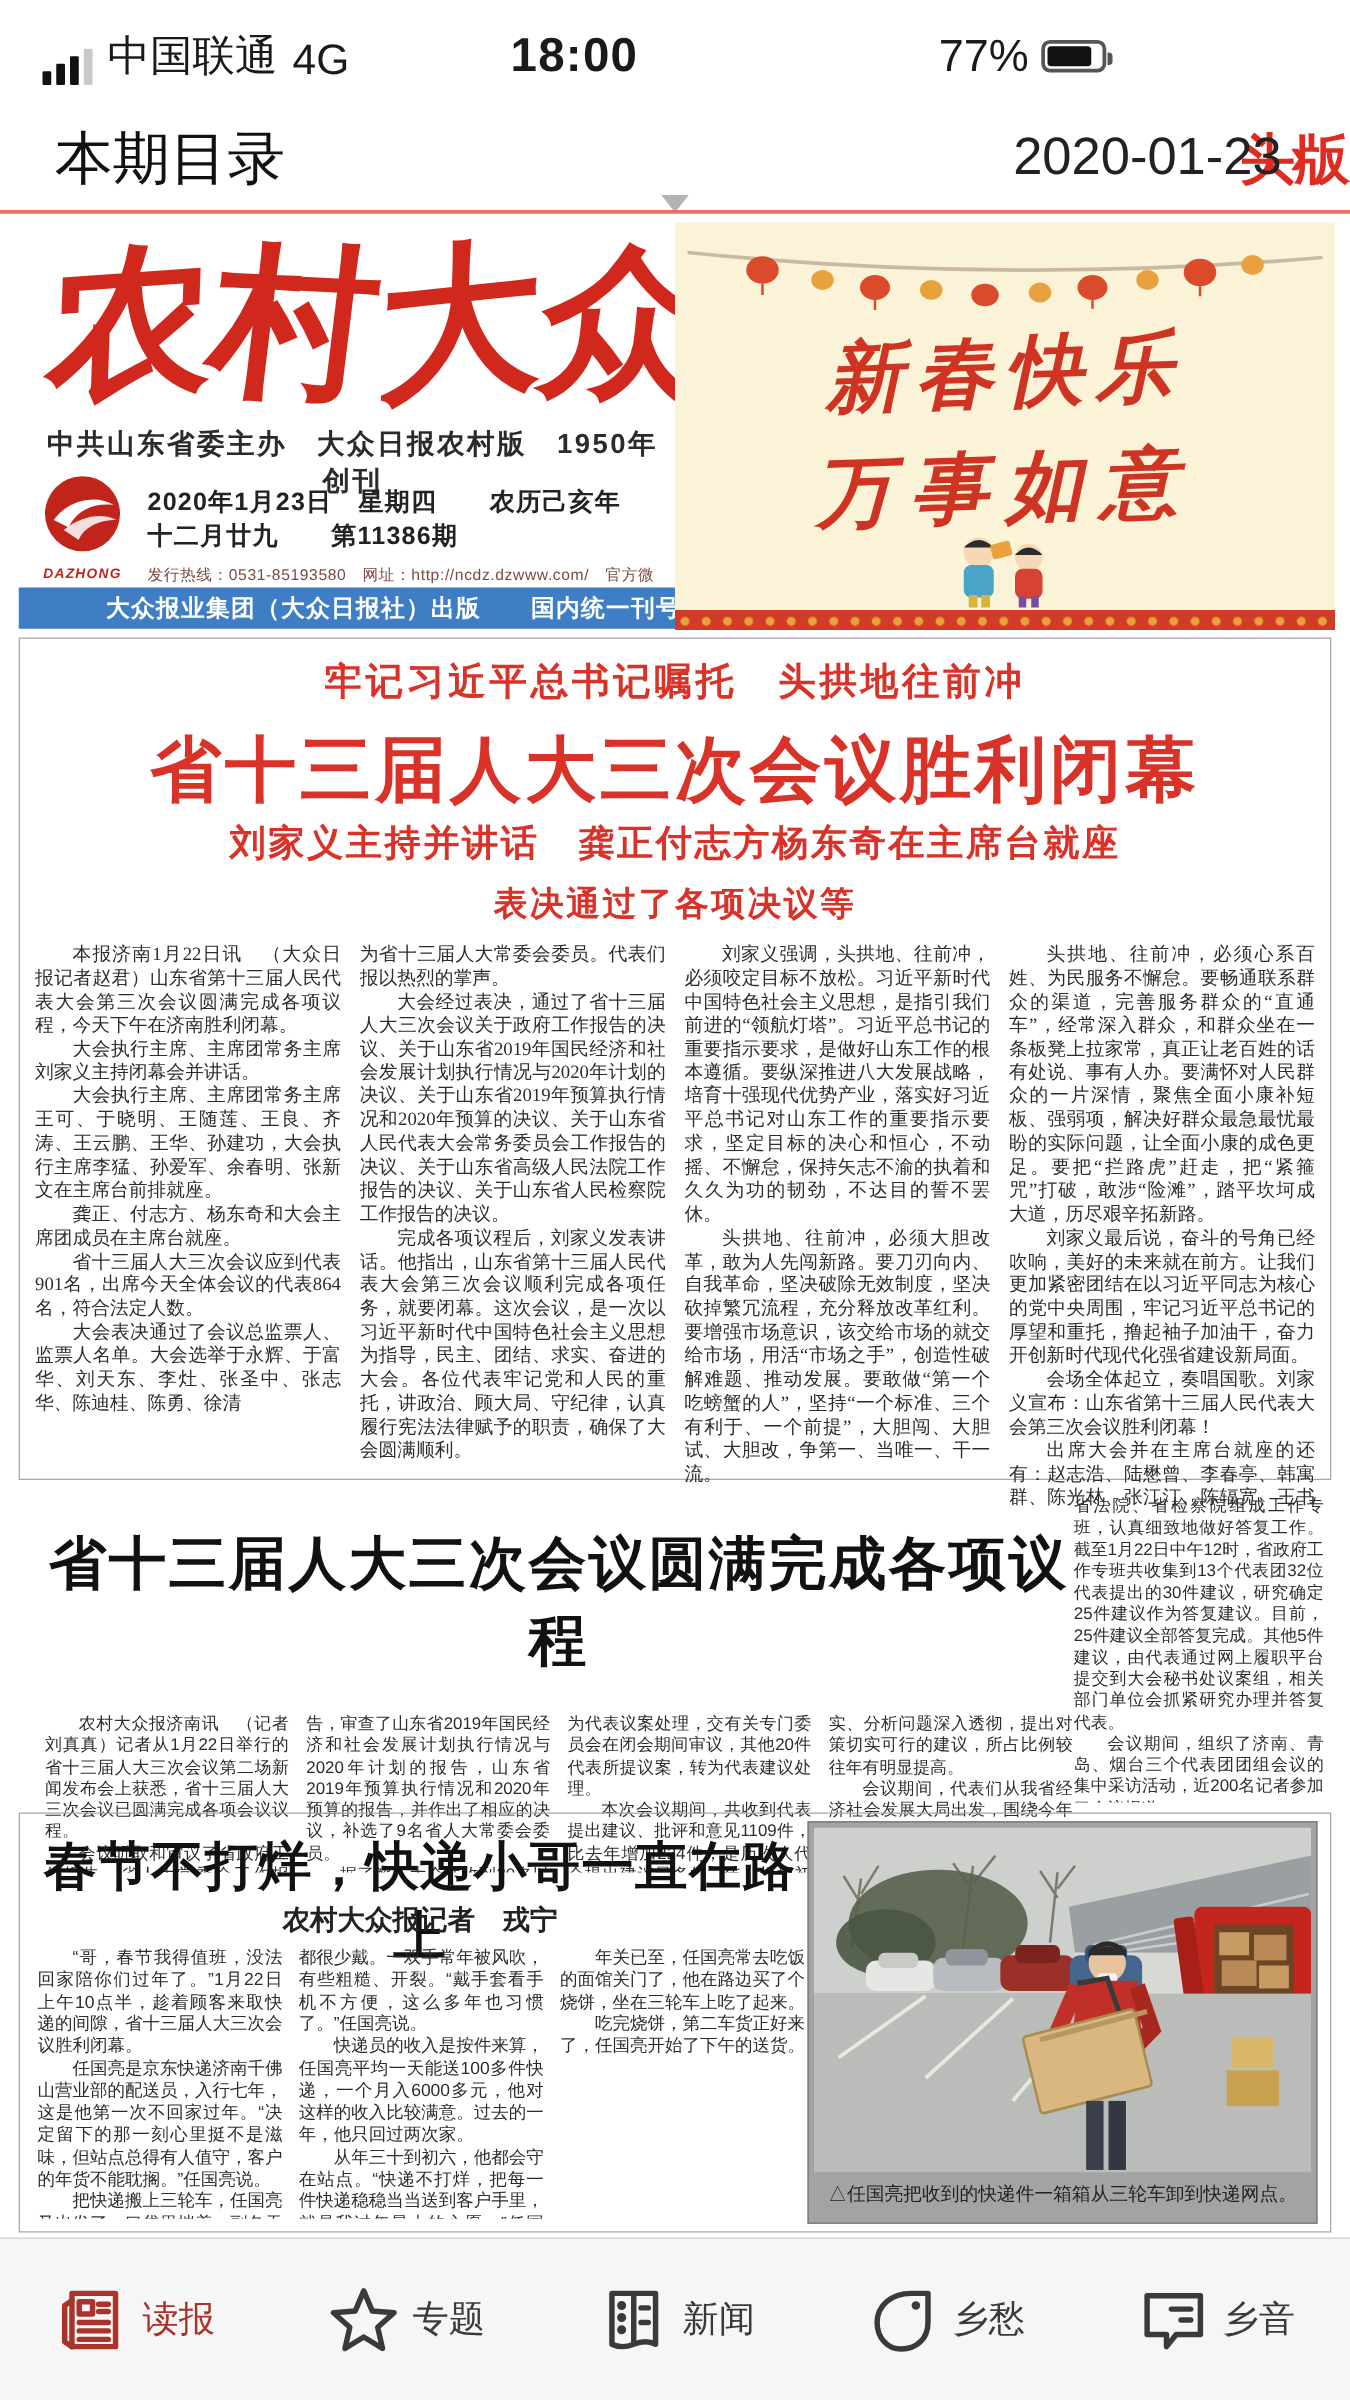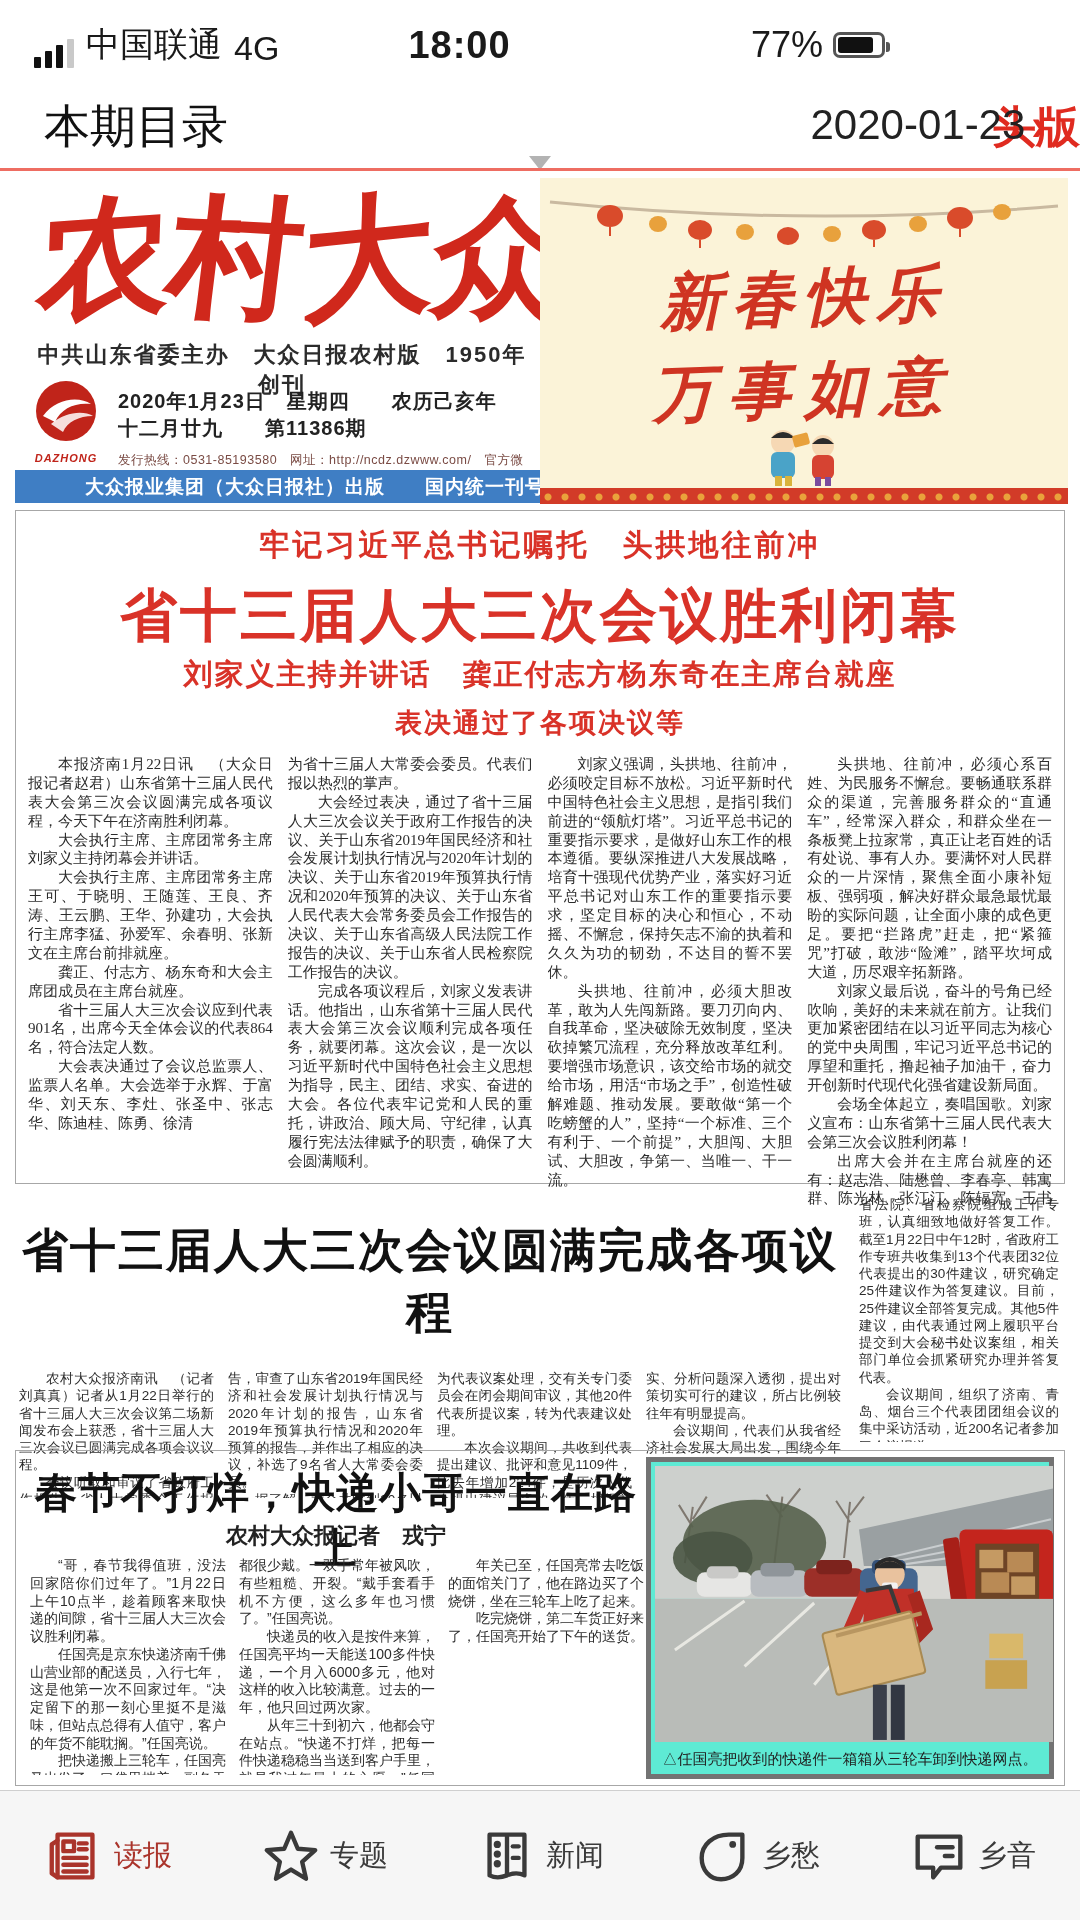--- a/index.html
+++ b/index.html
@@ -75,37 +75,37 @@
   .a1-sub2 { text-align:center; font-size:27px; font-weight:600; color:#d93228; letter-spacing:2px; margin-top:10px;
     font-family:"Liberation Serif", serif; }
   .cols { display:flex; gap:15px; margin-top:14px;font-family:Liberation Serif, serif; }
   .col { flex:1; overflow:hidden; text-align:justify; color:#2c2c2c; }
   .a1 .col { height:452px; font-size:15px; line-height:1.26; }
   .col p { text-indent:2em; }
   .col.cont p:first-child { text-indent:0; }
 
   
   .a2 { position:absolute; left:3px; top:1014px; width:1050px; height:252px; }
-  .a2-left { position:absolute; left:4px; top:0; width:822px; height:252px; }
+  .a2-left { position:absolute; left:21px; top:0; width:822px; height:252px; }
   .a2-head { text-align:center; font-size:46px; font-weight:900; color:#111; letter-spacing:2px; margin-top:28px; }
   .a2-cols { display:flex; gap:14px; margin-top:26px; }
   .a2-cols .col { height:128px; font-size:13.5px; line-height:1.28; }
   .a2-right { position:absolute; right:6px; top:4px; width:200px; height:246px; overflow:hidden;
     text-align:justify; font-size:13.5px; line-height:1.28; color:#2c2c2c; }
   .a2-right p { text-indent:2em; }
 
   
   .a3 { position:absolute; left:3px; top:1272px; width:1050px; height:336px; border:1px solid #a7a7a7; }
   .a3-head { position:absolute; left:14px; top:14px; width:612px; text-align:center;
     font-size:42px; font-weight:900; color:#111; letter-spacing:1px; }
   .a3-byline { position:absolute; left:14px; top:70px; width:612px; text-align:center;
     font-size:22px; font-weight:700; color:#222; font-family:"Liberation Serif", serif; }
   .a3-cols { position:absolute; left:14px; top:106px; width:614px; display:flex; gap:13px; }
   .a3-cols .col { height:218px; font-size:14px; line-height:1.27; }
-  .photo-box { position:absolute; right:10px; top:6px; width:408px; height:322px; border:5px solid #737373; padding:4px; background:#5eead4; }
+  .photo-box { position:absolute; right:10px; top:6px; width:408px; height:322px; border:1px solid #737373; padding:4px; background:#a3a3a3; }
   .photo-box svg { display:block; width:398px; height:276px; }
   .photo-cap { margin-top:8px; text-align:center; font-size:15px; color:#222; font-family:"Liberation Serif", serif; }
 
   
   .tab-bar { position:absolute; left:0; top:1790px; width:1080px; height:130px; background:#f6f6f6;
     border-top:1px solid #cfcfcf; display:flex; }
   .tab { flex:1; display:flex; flex-direction:row; align-items:center; justify-content:center; gap:8px; }
   .tab .ticon { width:62px; height:62px; }
   .tab .tlabel { font-size:29px; color:#3a3a3a; }
   .tab.active .tlabel { color:#aa342b; }

